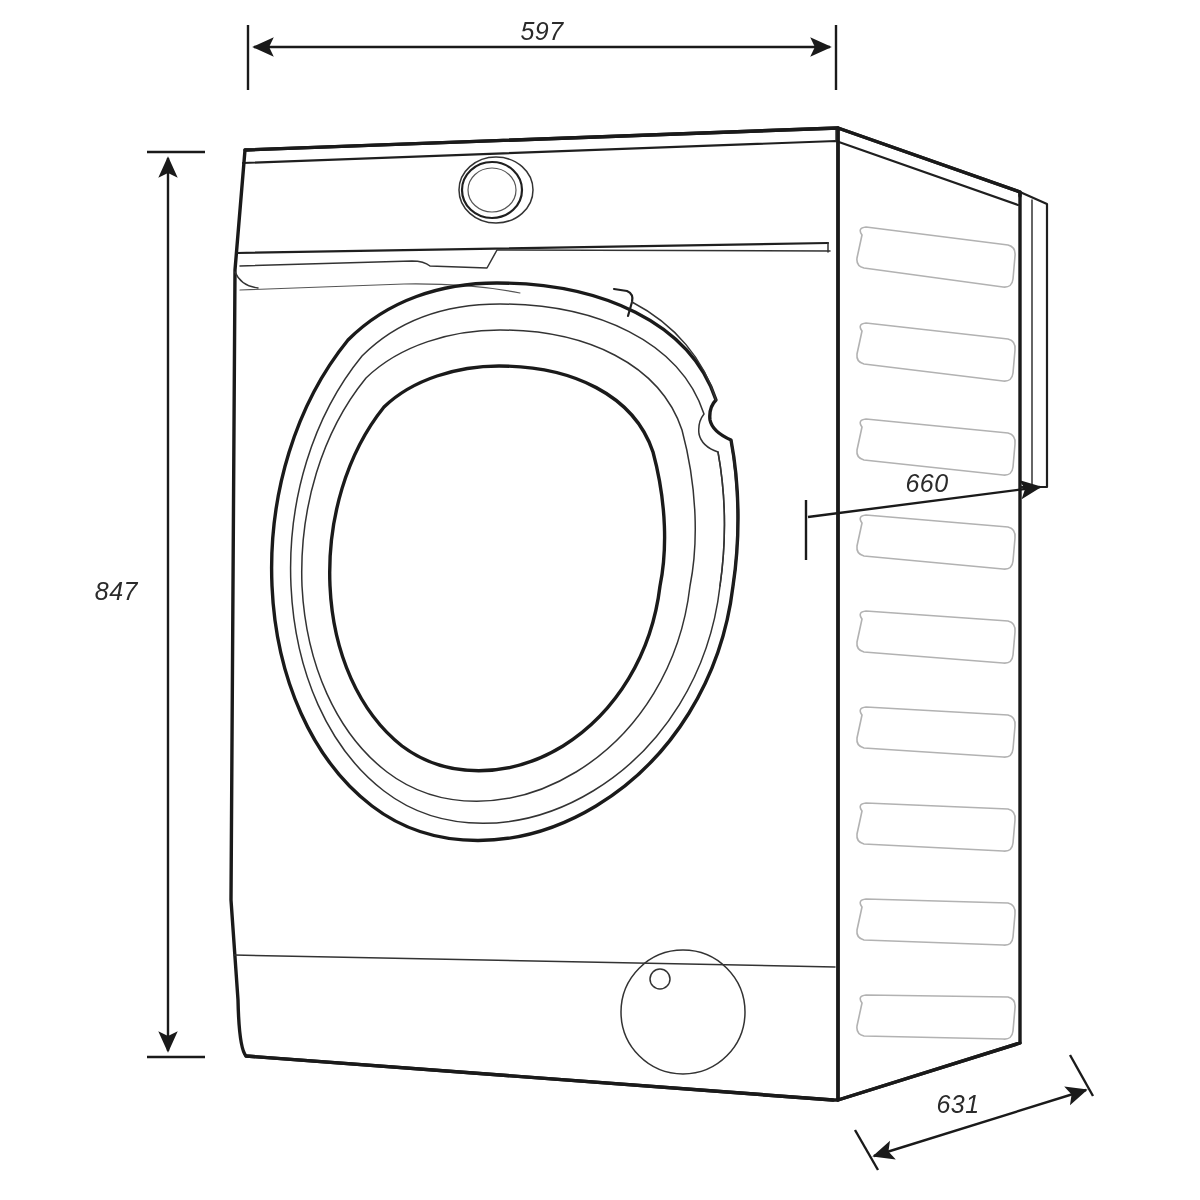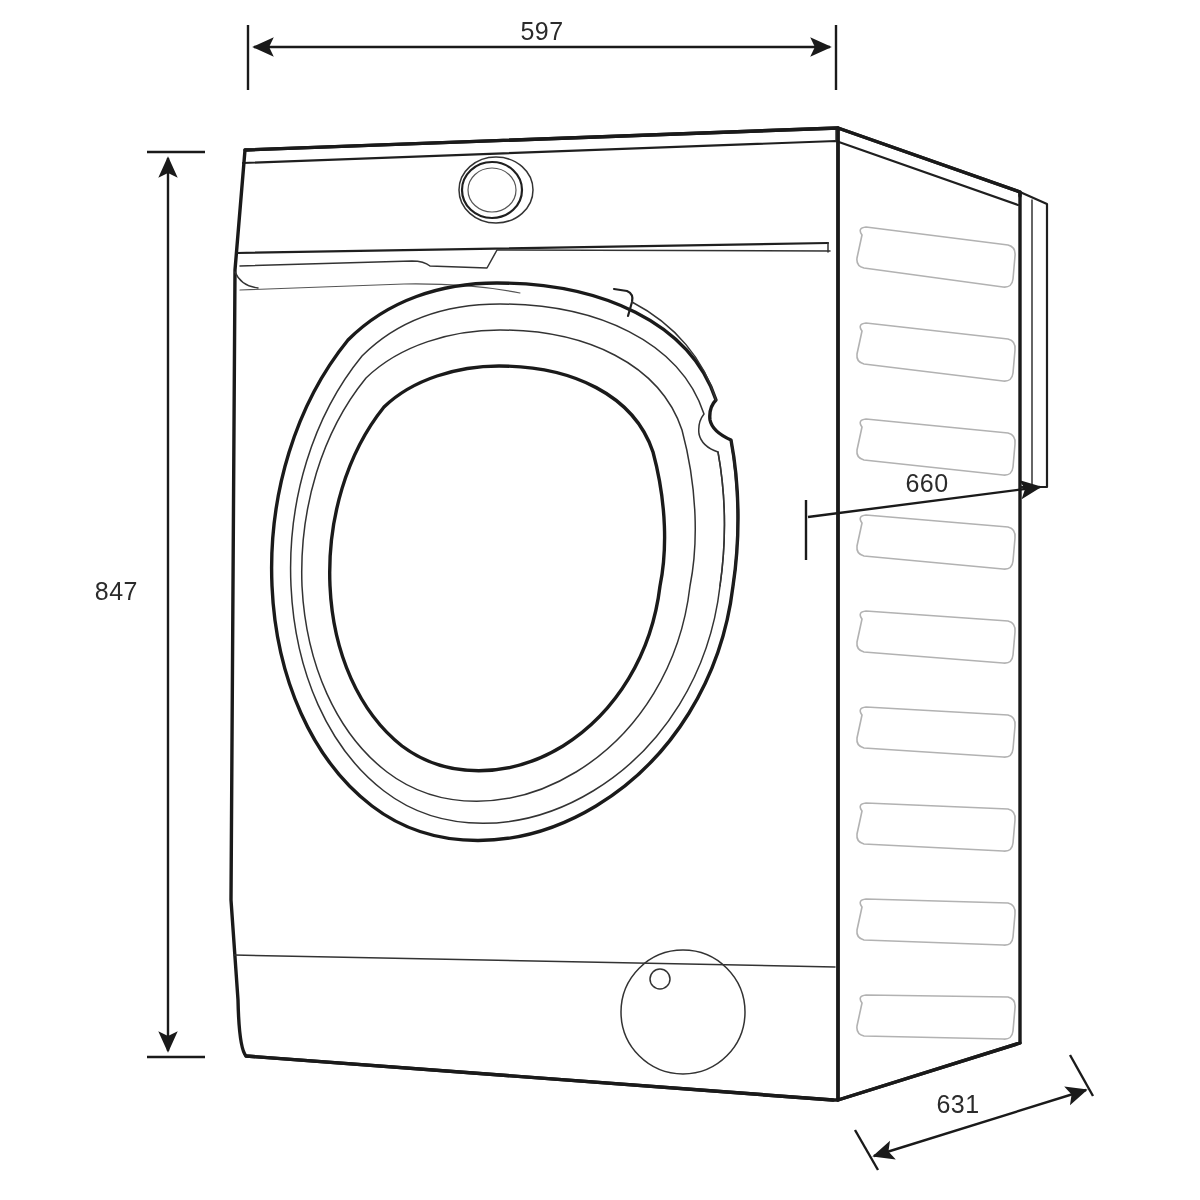--- a/index.html
+++ b/index.html
@@ -12,20 +12,21 @@
     width: 1200px;
     height: 1200px;
     font-family: "Liberation Sans", sans-serif;
     overflow: hidden;
   }
   #drawing-root {
     position: relative;
     width: 1200px;
     height: 1200px;
     background: #ffffff;
+    font-style: italic;
   }
   svg#technical-drawing {
     display: block;
     width: 1200px;
     height: 1200px;
   }
   .body-line {
     fill: none;
     stroke: #1a1a1a;
     stroke-width: 3.4;

